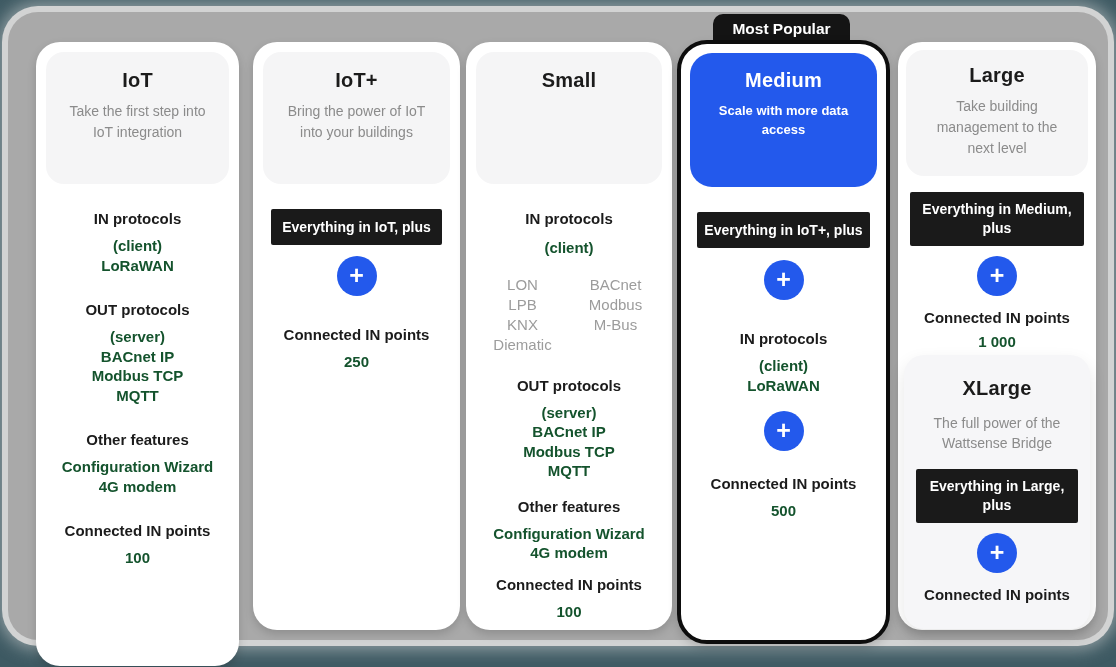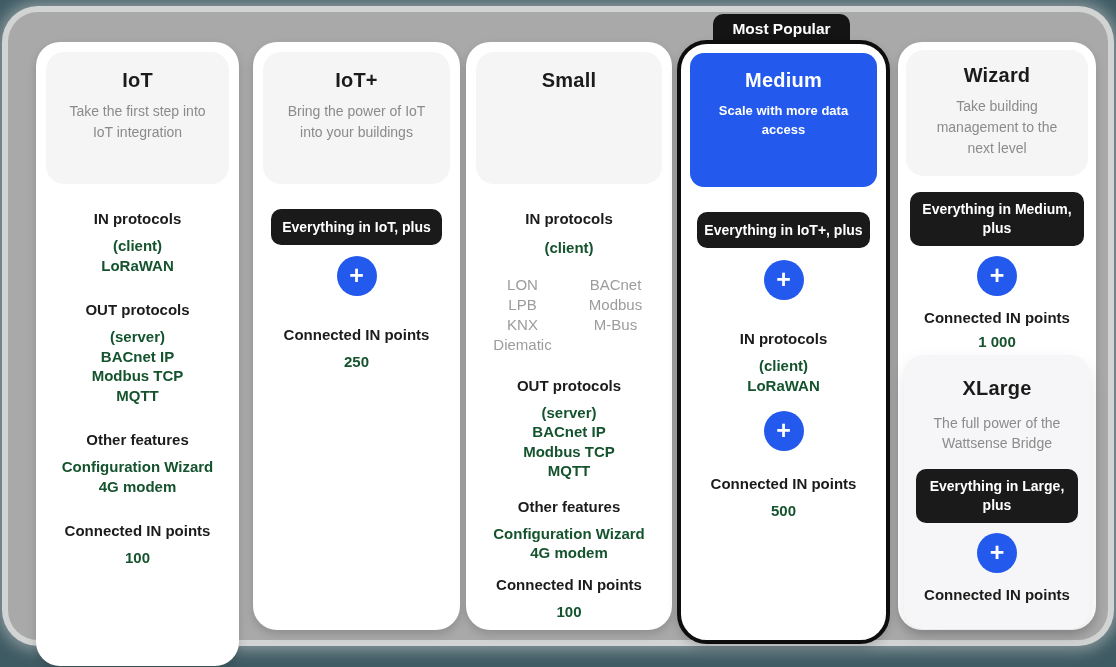--- a/index.html
+++ b/index.html
@@ -10,26 +10,26 @@
         box-shadow:0 4px 10px rgba(0,0,0,.16);box-sizing:border-box;}
   .card-iot{left:28px;top:30px;width:203px;height:624px;}
   .card-iotplus{left:245px;top:30px;width:207px;height:588px;}
   .card-small{left:458px;top:30px;width:206px;height:588px;}
   .card-medium{left:669px;top:28px;width:213px;height:604px;border:4px solid #0D0D0D;border-radius:30px;z-index:2;}
   .card-large{left:890px;top:30px;width:198px;height:588px;overflow:visible;}
   .plan-header{margin:10px;background:#F5F5F6;border-radius:18px;height:115px;padding-top:17px;box-sizing:content-box;}
   .card-large .plan-header{margin:8px;height:112px;padding-top:14px;}
   .plan-title{margin:0 0 9px;font-size:20px;font-weight:700;color:#1B1B1B;letter-spacing:.2px;}
   .plan-subtitle{margin:0;padding:0 16px;font-size:14px;line-height:21px;color:#8B8B8B;}
-  .plan-header--blue{margin:9px;background:#2359EC;border-radius:14px;height:118px;padding-top:16px;color:#fff;}
+  .plan-header--blue{margin:9px;background:#2359EC;border-radius:22px;height:118px;padding-top:16px;color:#fff;}
   .plan-header--blue .plan-title{color:#fff;}
   .plan-header--blue .plan-subtitle{color:#fff;font-weight:700;font-size:13px;line-height:19px;padding:0 26px;}
   .section-heading{margin:26px 0 0;font-size:15px;font-weight:700;color:#1B1B1B;}
   .lines{margin-top:9px;font-size:15px;line-height:19.5px;color:#14532d;font-weight:bold;}
-  .pill{margin:25px 18px 0;padding:9px 6px;background:#1A1A1A;color:#fff;border-radius:10px;
+  .pill{margin:25px 18px 0;padding:9px 6px;background:#1A1A1A;color:#fff;border-radius:2px;
         font-size:14px;font-weight:700;line-height:18px;}
   .pill--2line{padding:8px 8px;line-height:19px;}
   .plus-btn{width:40px;height:40px;margin:11px auto 0;background:#2359EC;border-radius:50%;
             display:flex;align-items:center;justify-content:center;cursor:pointer;}
   .plus-glyph{color:#fff;font-size:25px;font-weight:700;line-height:1;transform:translateY(-1px);}
   .proto-grid{display:grid;grid-template-columns:1fr 1fr;margin:17px 10px 0;font-size:15px;
               line-height:20px;color:#9C9C9C;}
   .badge-popular{position:absolute;left:705px;top:2px;width:137px;height:44px;background:#141414;
                  border-radius:10px;color:#fff;font-size:15.5px;font-weight:700;text-align:center;
                  padding-top:6px;box-sizing:border-box;z-index:1;}
@@ -148,21 +148,21 @@
       </div>
       <div class="plus-btn second">
         <span class="plus-glyph">+</span>
       </div>
       <h4 class="section-heading connected-heading">Connected IN points</h4>
       <div class="lines">500</div>
     </section>
 
     <section class="card card-large">
       <div class="plan-header">
-        <h3 class="plan-title">Wizard</h3>
+        <h3 class="plan-title">Large</h3>
         <p class="plan-subtitle">Take building management to the next level</p>
       </div>
       <div class="pill pill--2line">Everything in Medium, plus</div>
       <div class="plus-btn">
         <span class="plus-glyph">+</span>
       </div>
       <h4 class="section-heading">Connected IN points</h4>
       <div class="lines">1 000</div>
 
       <div class="card-xlarge">

